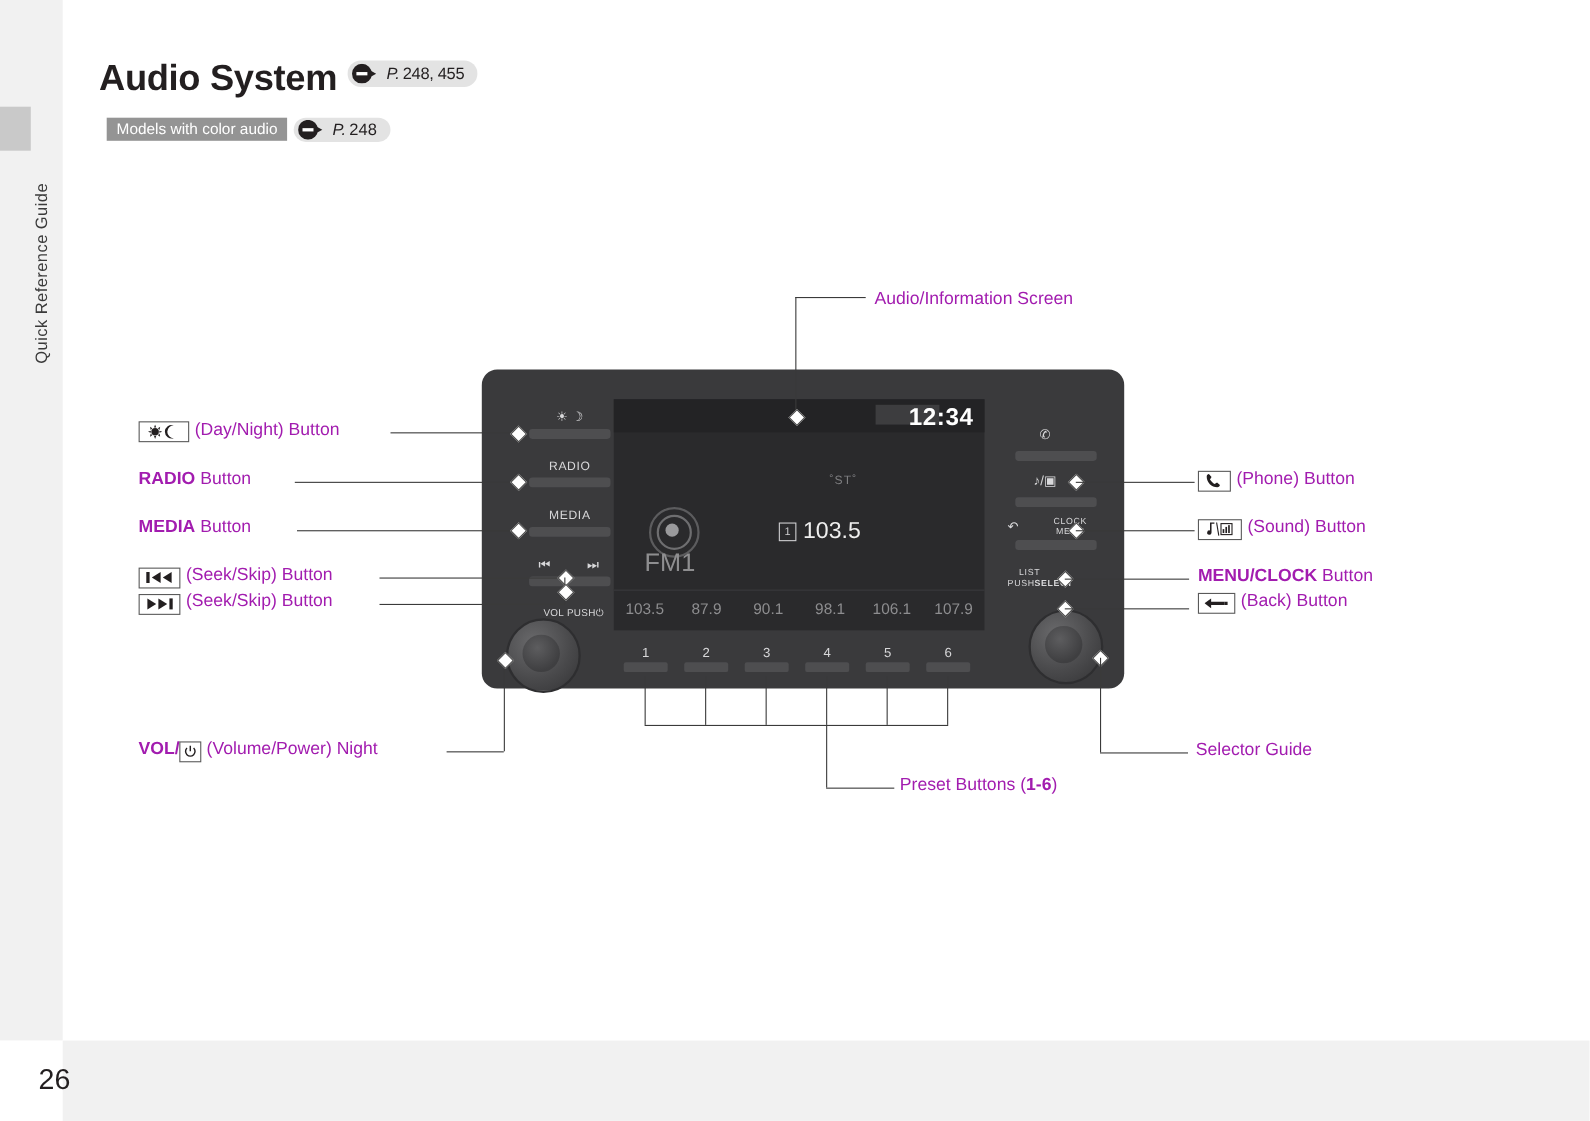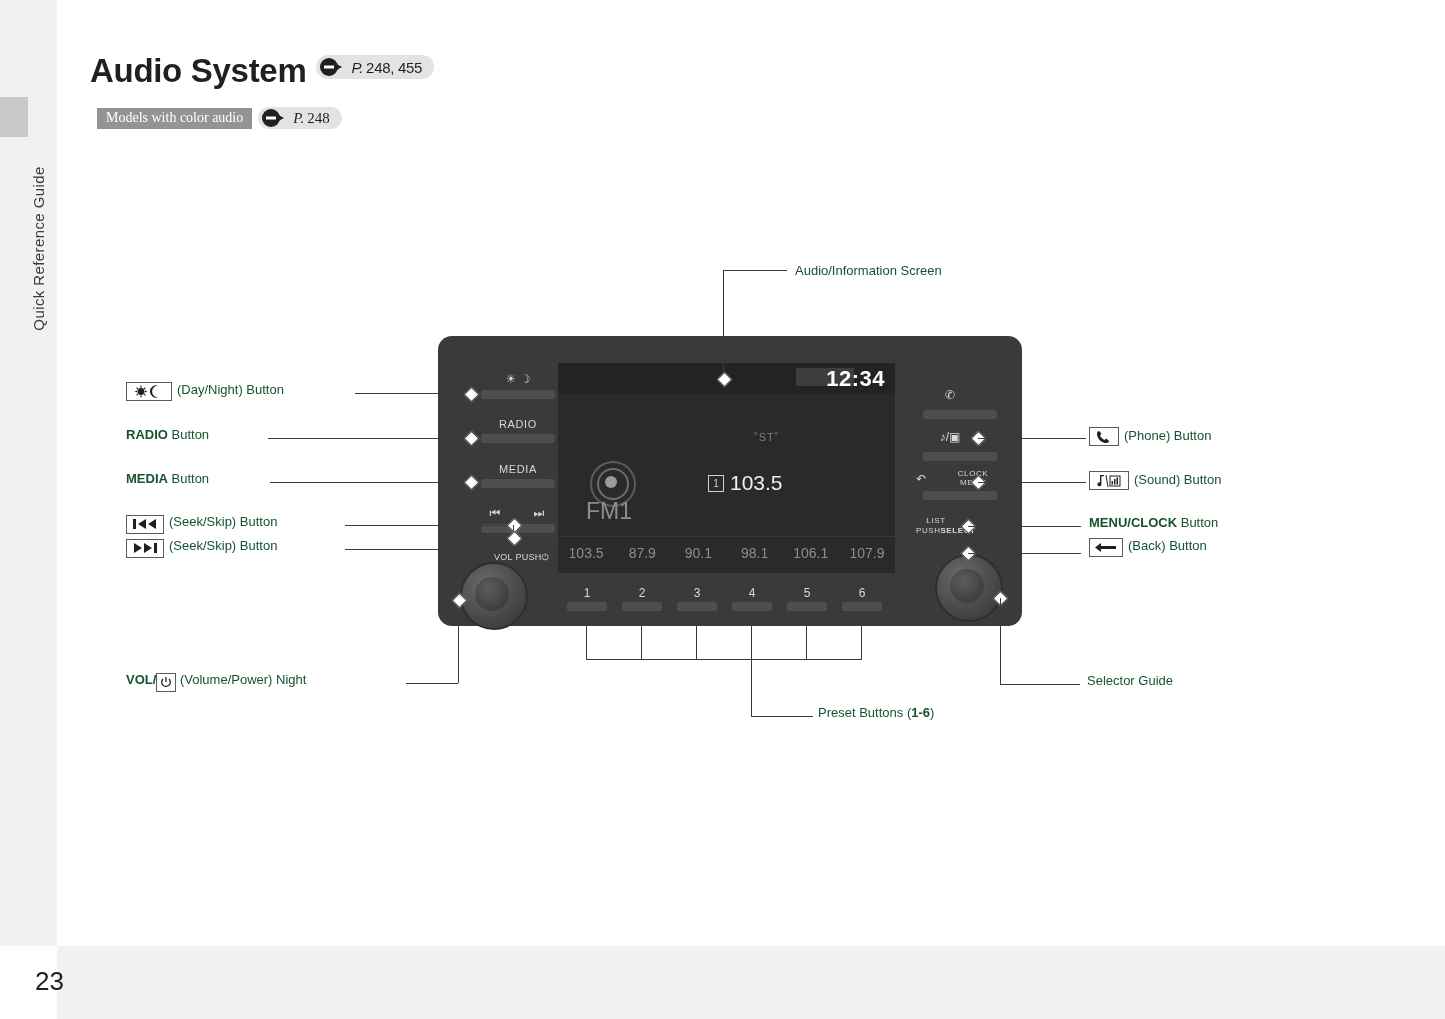--- a/index.html
+++ b/index.html
@@ -107,22 +107,21 @@
     position: relative;
   }
   .ref-pill .arrow svg { display:block; }
   .ref-pill .pp { font-style: italic; margin-right: 3px; }
 
   .models-row {
     position: absolute;
     left: 97px;
     top: 107px;
     display: flex;
-    align-items: flex-end;
-    font-family: Liberation Serif, serif;
+    align-items: flex-start;
   }
   .models-badge {
     background: #949494;
     color: #ffffff;
     font-size: 14px;
     padding: 3px 9px 4px 9px;
     line-height: 1;
   }
   .models-row .ref-pill {
     top: 0;
@@ -322,22 +321,22 @@
     width: 9px;
     height: 9px;
     background: #ffffff;
     border: 1px solid #4a4a4a;
     transform: rotate(45deg);
   }
 
   
   .callout {
     position: absolute;
-    font-size: 13px;
-    color: #14532d;
+    font-size: 16px;
+    color: #a21caf;
     white-space: nowrap;
   }
   .callout b { font-weight: bold; }
   .leader {
     position: absolute;
     background: #3a3a3a;
   }
   .leader.h { height: 1px; }
   .leader.v { width: 1px; }
 
@@ -634,16 +633,16 @@
   <div class="leader v" style="left:861px; top:615px; height:44px;"></div>
   <div class="leader h" style="left:586px; top:659px; width:276px;"></div>
   <div class="leader v" style="left:751px; top:659px; height:57px;"></div>
   <div class="leader h" style="left:751px; top:716px; width:62px;"></div>
   <div class="callout" style="left:818px; top:705px;">
     <span>Preset Buttons (</span><b>1-6</b><span>)</span>
   </div>
 
   <div class="footer">
     <div class="footer-strip"></div>
-    <div class="page-number">23</div>
+    <div class="page-number">26</div>
   </div>
 
 </div>
 
 </body></html>

